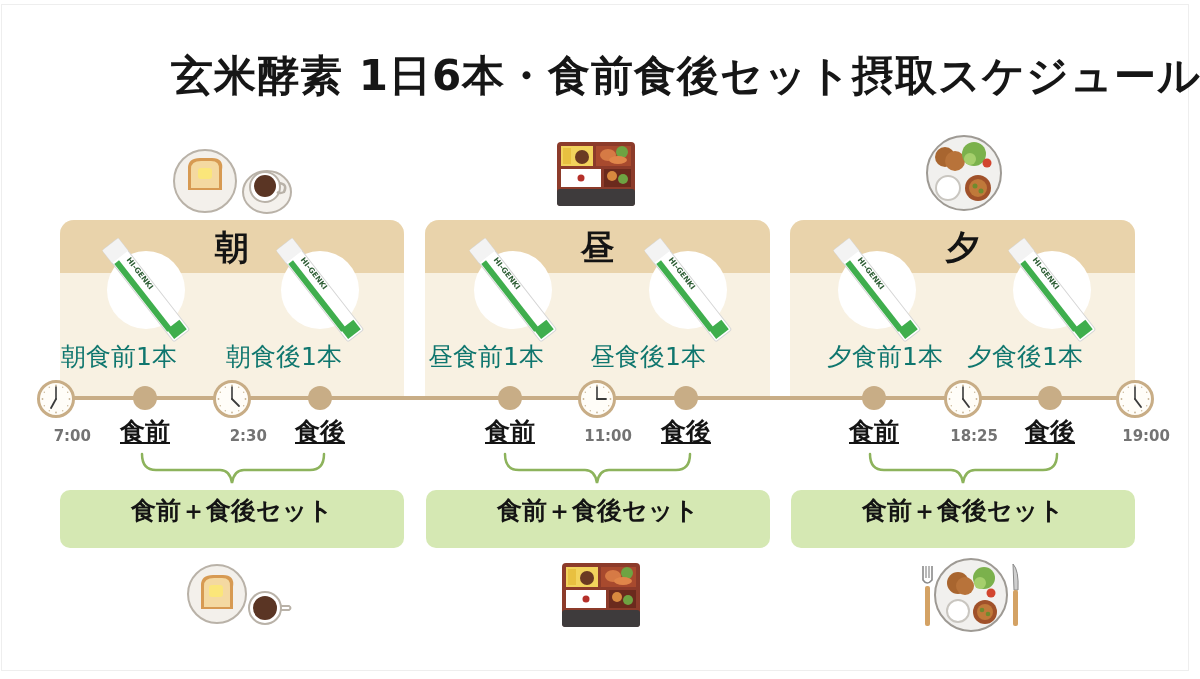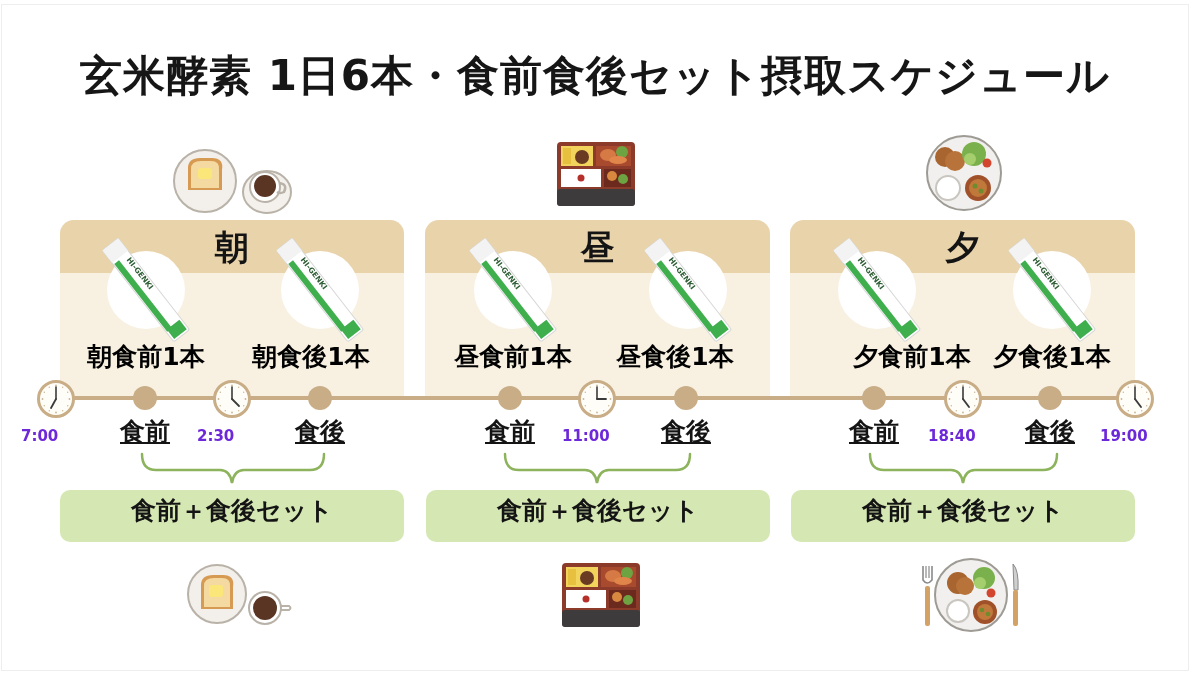--- a/index.html
+++ b/index.html
@@ -1,39 +1,39 @@
 <!DOCTYPE html>
 <html><head>
 <meta charset="utf-8">
 <style>
   html, body { margin:0; padding:0; background:#ffffff; }
   body { width:1200px; height:679px; position:relative; overflow:hidden;
          font-family:"DejaVu Sans", "Liberation Sans", sans-serif; color:#1a1a1a; }
   .frame { position:absolute; left:1px; top:4px; width:1188px; height:667px;
            border:1px solid #eeeeee; box-sizing:border-box; }
   .abs { position:absolute; }
-  .title { left:0; top:48px; width:1190px; text-align:center; font-size:42px;
+  .title { left:11px; top:48px; width:1190px; text-align:right; font-size:42px;
            font-weight:bold; line-height:56px; letter-spacing:1px; color:#161616; }
   .panel { position:absolute; top:220px; height:178px; background:#f8f1e2;
            border-radius:14px 14px 0 0; overflow:hidden; }
   .panel-head { position:absolute; left:0; top:0; width:100%; height:53px; background:#e9d3ab; }
   .panel-label { position:absolute; left:0; top:2px; width:100%; height:50px; line-height:50px;
                  text-align:center; font-size:34px; font-weight:bold; color:#141414; z-index:3; }
   .circle { position:absolute; width:78px; height:78px; border-radius:50%; background:#ffffff; top:251px; }
   .stick { position:absolute; width:40px; height:120px; top:230px; transform:rotate(-38deg); }
-  .meal-label { position:absolute; top:342px; width:170px; text-align:center; font-size:25px;
-                font-weight:bold; line-height:30px; color:#000000; }
+  .meal-label { position:absolute; top:342px; width:170px; text-align:left; font-size:25px;
+                font-weight:normal; line-height:30px; color:#0f766e; }
   .timeline { left:56px; top:396px; width:1079px; height:4px; background:#c8ad86; }
   .clock { position:absolute; top:379px; width:40px; height:40px; }
   .dot { position:absolute; top:386px; width:24px; height:24px; border-radius:50%; background:#c8ad86; }
   .timing { position:absolute; top:417px; width:90px; text-align:center; font-size:25px;
             font-weight:bold; line-height:30px; color:#141414;text-decoration:underline; }
-  .time { position:absolute; top:428px; width:70px; text-align:left; font-size:15px;
-          font-weight:bold; line-height:16px; color:#6d28d9; }
-  .pill { position:absolute; top:490px; height:52px; background:#d5e8b3; border-radius:10px;
+  .time { position:absolute; top:428px; width:70px; text-align:right; font-size:15px;
+          font-weight:bold; line-height:16px; color:#737373; }
+  .pill { position:absolute; top:490px; height:58px; background:#d5e8b3; border-radius:10px;
           text-align:center; line-height:42px; font-size:25px; font-weight:bold; color:#141414; }
   .icon { position:absolute; }
 </style>
 </head>
 <body>
 
 <div class="frame"></div>
 
 <div class="abs title">玄米酵素 1日6本・食前食後セット摂取スケジュール</div>
 
@@ -250,21 +250,21 @@
       <circle cx="8.3" cy="13.3" r="0.7"></circle>
       <circle cx="13.3" cy="8.3" r="0.7"></circle>
     </g>
   <line x1="20" y1="20" x2="20" y2="8" stroke="#3a3a3a" stroke-width="1.6" stroke-linecap="round"></line>
   <line x1="20" y1="20" x2="26" y2="28" stroke="#3a3a3a" stroke-width="1.8" stroke-linecap="round"></line>
 </svg>
 
 <div class="time" style="left:21px">7:00</div>
 <div class="time" style="left:197px">2:30</div>
 <div class="time" style="left:562px">11:00</div>
-<div class="time" style="left:928px">18:40</div>
+<div class="time" style="left:928px">18:25</div>
 <div class="time" style="left:1100px">19:00</div>
 
 <div class="timing" style="left:100px">食前</div>
 <div class="timing" style="left:275px">食後</div>
 <div class="timing" style="left:465px">食前</div>
 <div class="timing" style="left:641px">食後</div>
 <div class="timing" style="left:829px">食前</div>
 <div class="timing" style="left:1005px">食後</div>
 
 <svg class="abs" style="left:0;top:0" width="1200" height="679">

